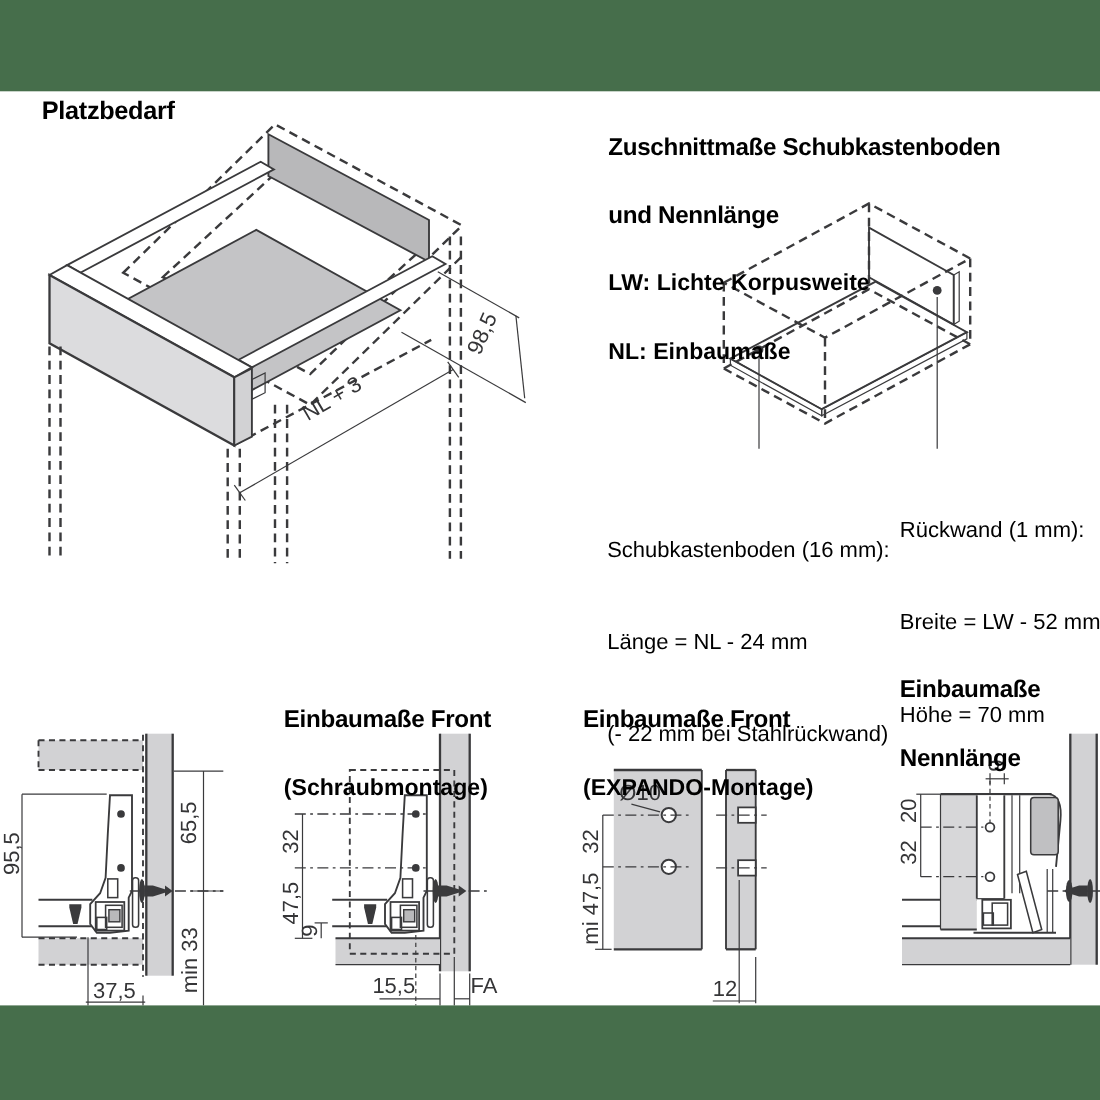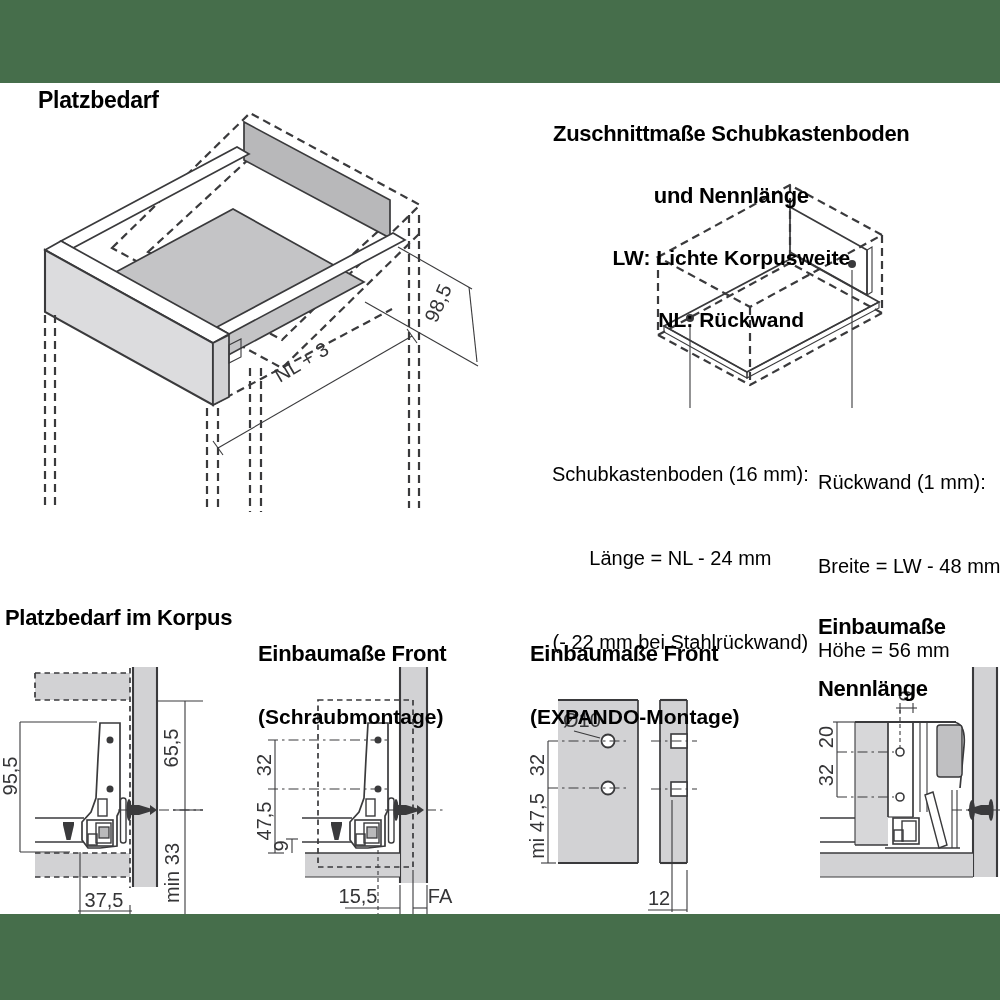--- a/index.html
+++ b/index.html
@@ -32,40 +32,39 @@
 </style>
 </head>
 <body>
 
 <div class="page">
 
   <div class="band top"></div>
 
   <div class="t h1" style="left:38px;top:87px;">Platzbedarf</div>
 
-  <div class="t" style="left:553px;top:85px;text-align:center;">
+  <div class="t" style="left:553px;top:85px;">
     <div class="h2">Zuschnittmaße Schubkastenboden</div>
     <div class="h2">und Nennlänge</div>
     <div class="leg">LW: Lichte Korpusweite</div>
-    <div class="leg">NL: Rückwand</div>
-  </div>
-
-  <div class="t ann" style="left:552px;top:404px;text-align:center;">
+    <div class="leg">NL: Einbaumaße</div>
+  </div>
+
+  <div class="t ann" style="left:552px;top:430px;">
     <div>Schubkastenboden (16 mm):</div>
     <div>Länge = NL - 24 mm</div>
     <div>(- 22 mm bei Stahlrückwand)</div>
   </div>
 
   <div class="t ann" style="left:818px;top:412px;">
     <div>Rückwand (1 mm):</div>
-    <div>Breite = LW - 48 mm</div>
-    <div>Höhe = 56 mm</div>
-  </div>
-
-  <div class="t h2" style="left:5px;top:605px;">Platzbedarf im Korpus</div>
+    <div>Breite = LW - 52 mm</div>
+    <div>Höhe = 70 mm</div>
+  </div>
+
 
   <div class="t" style="left:258px;top:605px;">
     <div class="h2">Einbaumaße Front</div>
     <div class="sub">(Schraubmontage)</div>
   </div>
 
   <div class="t" style="left:530px;top:605px;">
     <div class="h2">Einbaumaße Front</div>
     <div class="sub">(EXPANDO-Montage)</div>
   </div>

